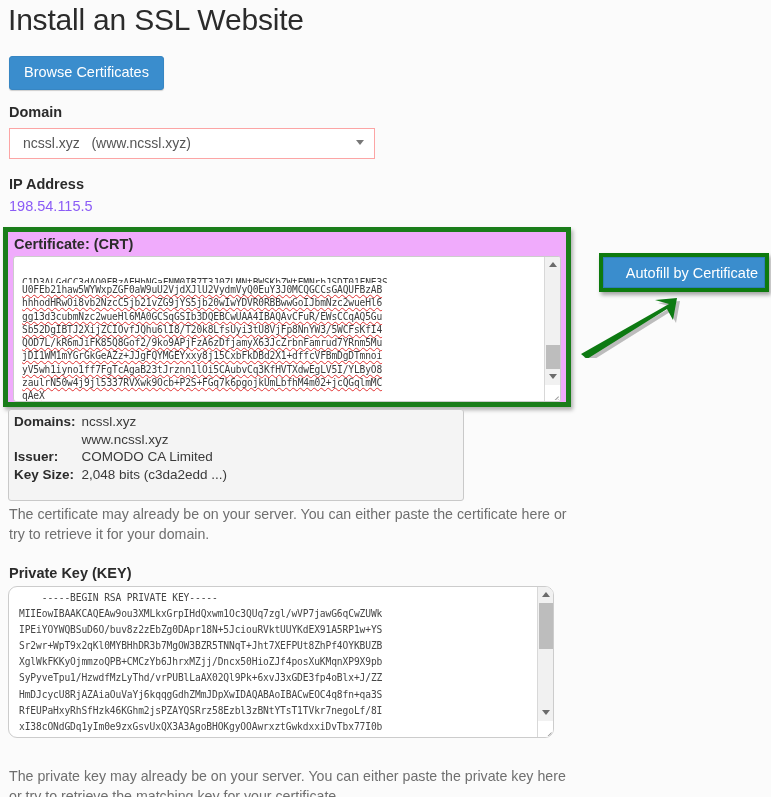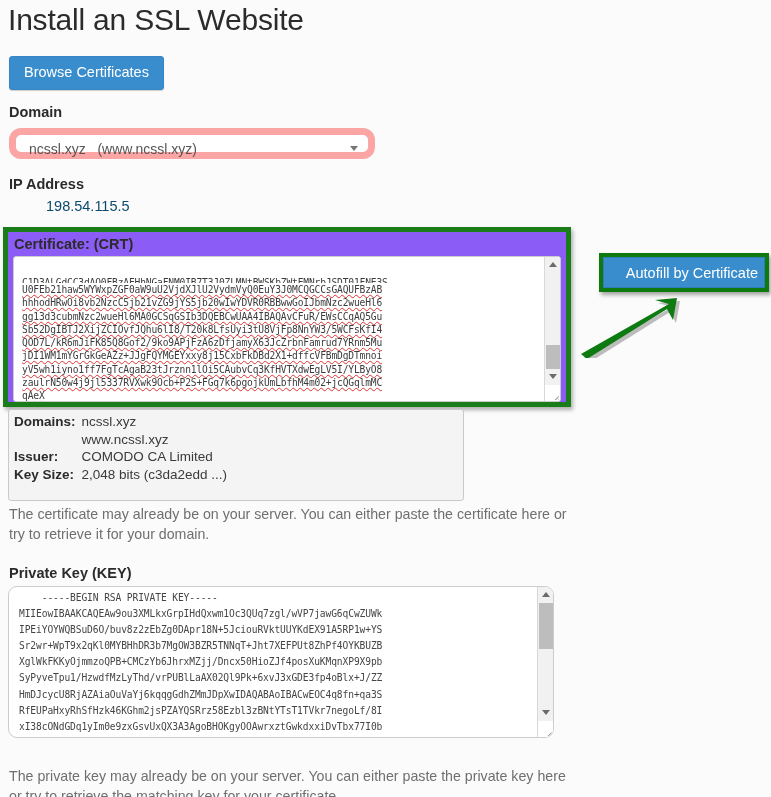--- a/index.html
+++ b/index.html
@@ -52,22 +52,22 @@
   #lbl-domain { left: 9px; top: 104px; }
   #lbl-ip     { left: 9px; top: 176px; }
   #lbl-key    { left: 9px; top: 565px; }
 
   
   .select-wrap {
     position: absolute;
     left: 9px; top: 128px;
     width: 366px; height: 31px;
     background: #ffffff;
-    border: 7px solid #fca5a5;
-    border-radius: 12px;
+    border: 1px solid #fca5a5;
+    border-radius: 0;
   }
   .select-value {
     position: absolute;
     left: 13px; top: 6px;
     font-size: 14px;
     color: #555555;
     white-space: pre;
   }
   .select-caret {
     position: absolute;
@@ -76,31 +76,30 @@
     border-left: 4px solid transparent;
     border-right: 4px solid transparent;
     border-top: 5px solid #777777;
   }
 
   
   .ip-value {
     position: absolute;
     left: 9px; top: 198px;
     font-size: 14.5px;
-    color: #0c4a6e;
-    margin-left: 37px;
+    color: #8b5cf6;
   }
 
   
   .highlight-box {
     position: absolute;
     left: 3px; top: 227px;
     width: 568px; height: 180px;
     border: 5px solid #1a7d1a;
-    background: #8b5cf6;
+    background: #f0abfc;
     box-shadow: 2px 3px 4px rgba(0,0,0,0.30);
   }
   .crt-label {
     position: absolute;
     left: 6px; top: 4px;
     font-size: 14.5px;
     font-weight: bold;
     color: #2b2b2b;
   }
 

